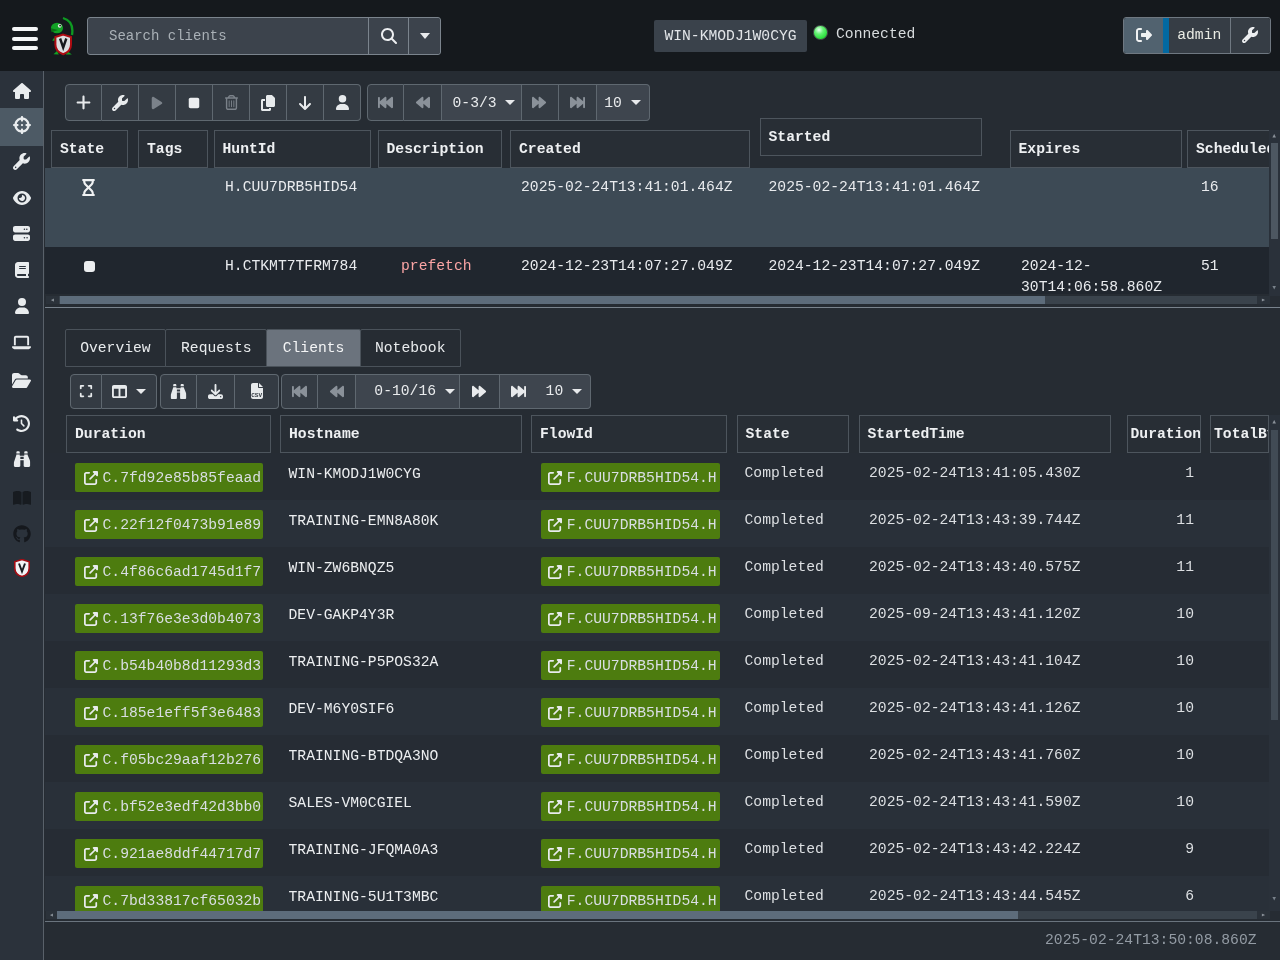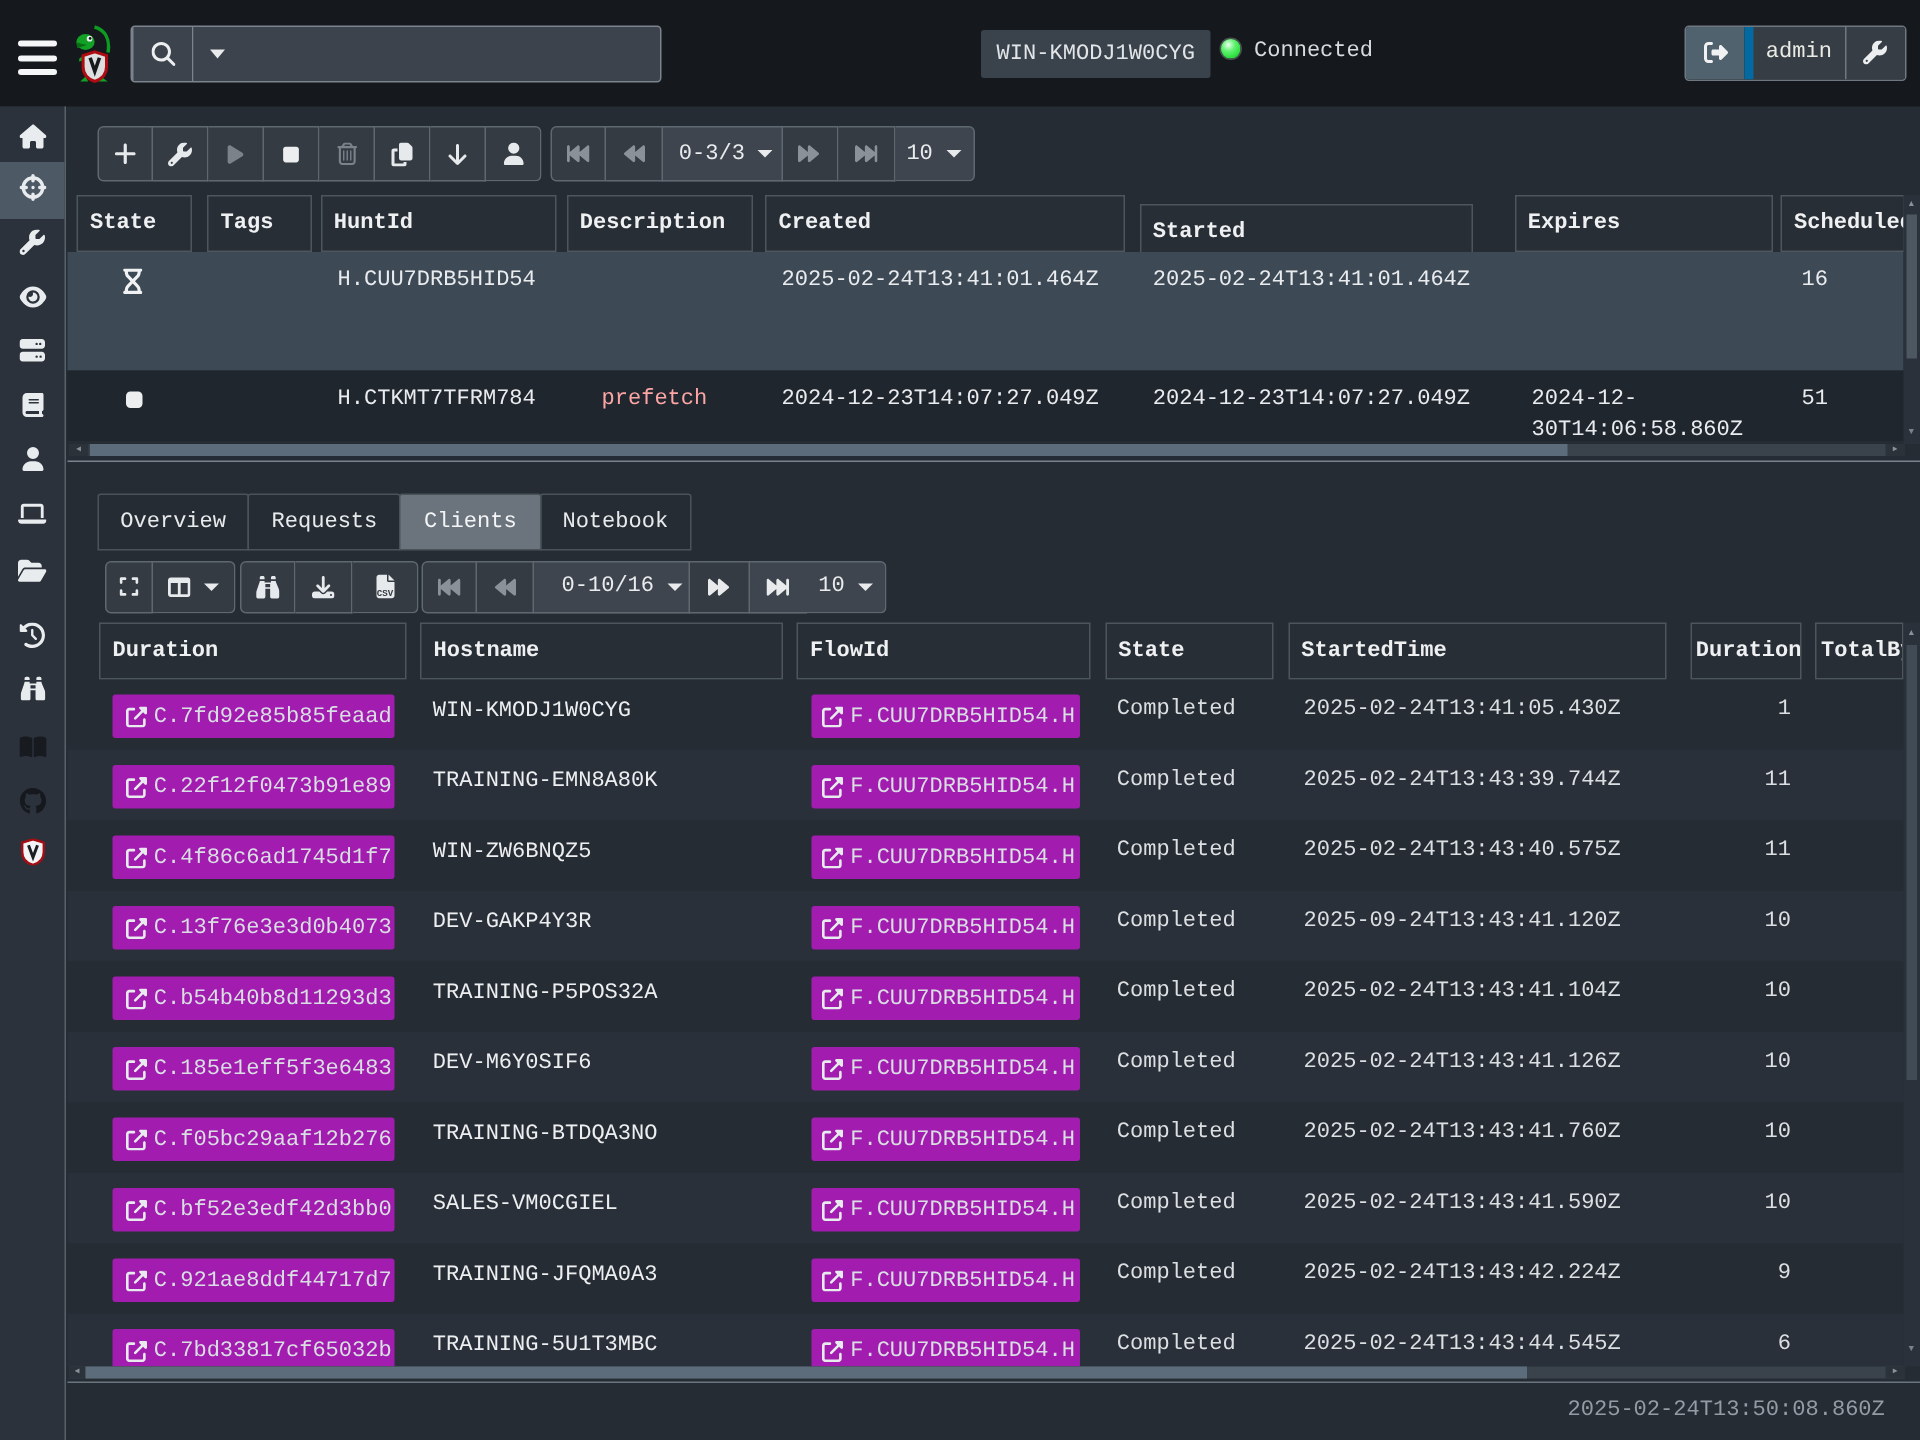--- a/index.html
+++ b/index.html
@@ -15,21 +15,21 @@
 .bgrp{position:absolute;display:flex}
 .btn{height:100%;background:#343b43;border:1px solid #5f6870;border-left-width:0;display:flex;align-items:center;justify-content:center}
 .btn.f{border-left-width:1px;border-radius:4px 0 0 4px}
 .btn.l{border-radius:0 4px 4px 0}
 .btn.dd{background:#3e454e}
 .hcell{position:absolute;height:37.5px;background:#282e35;border:1px solid #4d555d;font-weight:bold;color:#eef0f2;display:flex;align-items:center;padding-left:8px;overflow:hidden;white-space:nowrap}
 .t{position:absolute;white-space:nowrap;line-height:21px}
 .tab{height:37.5px;border:1px solid #4a525a;color:#e8ebed;display:flex;align-items:center;justify-content:center;border-radius:2px 2px 0 0;margin-left:-1px}
 .tab.act{background:#6b737d;color:#f4f5f6}
 .crow{position:absolute;left:45px;width:1229px;height:47px;overflow:hidden}
-.cbtn{position:absolute;top:10px;height:28.8px;background:#a21caf;border-radius:2px;display:flex;align-items:center;padding-left:9px;color:#d9dee3}
+.cbtn{position:absolute;top:10px;height:28.8px;background:#4d7c0f;border-radius:2px;display:flex;align-items:center;padding-left:9px;color:#d9dee3}
 .cbtn svg{margin-right:5px}
 .thumb{background:#5d6c7b}
 </style></head><body>
 <div id="nav">
 <div class="abs" style="left:12px;top:27px;display:flex;flex-direction:column;gap:5.6px">
       <div class="bar"></div>
       <div class="bar"></div>
       <div class="bar"></div>
     </div>
 <svg class="abs" style="left:50px;top:16px" width="24" height="40" viewBox="0 0 24 40">
@@ -38,20 +38,21 @@
 <path d="M0.9 12.3 L8 14 L1.5 16.2 Z" fill="#0a6d15"></path>
 <circle cx="9.7" cy="9.8" r="1.9" fill="#e7eee7"></circle>
       <circle cx="10.1" cy="9.6" r="0.9" fill="#14171a"></circle>
 <path d="M3 23 L6 20.5 L7.5 24 L2.5 25 Z" fill="#12a125"></path>
 <path d="M3.5 38.3 L7 35 L8.8 38.4 Z" fill="#12a125"></path>
       <path d="M17.5 35.2 L21.8 38.4 L15.8 38.4 Z" fill="#12a125"></path>
 <path d="M13.2 18.6 L21 21 V28.5 C21 33.8 17.8 36.7 13.2 38.3 C8.6 36.7 5.4 33.8 5.4 28.5 V21 Z" fill="#dcdedf" stroke="#ae0c12" stroke-width="2"></path>
 <path d="M10.1 22.5 L13.2 31.5 L16.3 22.5" stroke="#17191c" stroke-width="2.4" fill="none"></path>
 </svg>
 <div id="srch">
+      <div class="inp">Search clients</div>
       <div class="sb">
         <svg width="16" height="16" viewBox="0 0 512 512" style="display:block">
           <path fill="#eceef0" d="M416 208c0 45.9-14.9 88.3-40 122.7L502.6 457.4c12.5 12.5 12.5 32.8 0 45.3s-32.8 12.5-45.3 0L330.7 376c-34.4 25.2-76.8 40-122.7 40C93.1 416 0 322.9 0 208S93.1 0 208 0S416 93.1 416 208zM208 352a144 144 0 1 0 0-288 144 144 0 1 0 0 288z"></path>
         </svg>
       </div>
       <div class="cb">
         <span class="caret"></span>
       </div>
     </div>
 <div class="abs" style="left:654px;top:19.5px;width:153px;height:32px;background:#3a424b;border-radius:2px;display:flex;align-items:center;justify-content:center;color:#e2e5e8">WIN-KMODJ1W0CYG</div>
@@ -207,21 +208,21 @@
         <path fill="#8a9199" d="M18.4 445c11.2 5.3 24.5 3.6 34.1-4.4L224 297.7V416c0 12.4 7.2 23.7 18.4 29s24.5 3.6 34.1-4.4L448 297.7V416c0 17.7 14.3 32 32 32s32-14.3 32-32V96c0-17.7-14.3-32-32-32s-32 14.3-32 32V214.3L276.5 71.4c-9.5-7.9-22.8-9.7-34.1-4.4S224 83.6 224 96V214.3L52.5 71.4c-9.5-7.9-22.8-9.7-34.1-4.4S0 83.6 0 96V416c0 12.4 7.2 23.7 18.4 29z"></path>
       </svg>
     </div>
 <div class="btn dd l" style="width:53px;color:#e9ebed">10&nbsp;<span class="caret" style="border-top-width:5px"></span></div>
 </div>
 <div class="hcell" style="left:51px;top:130px;width:76.5px">State</div>
 <div class="hcell" style="left:138px;top:130px;width:70px">Tags</div>
 <div class="hcell" style="left:213.5px;top:130px;width:157px">HuntId</div>
 <div class="hcell" style="left:377.5px;top:130px;width:124.5px">Description</div>
 <div class="hcell" style="left:510px;top:130px;width:239.5px">Created</div>
-<div class="hcell" style="left:759.5px;top:136px;width:222px">Started</div>
+<div class="hcell" style="left:759.5px;top:118px;width:222px">Started</div>
 <div class="hcell" style="left:1009.5px;top:130px;width:172px">Expires</div>
 <div class="hcell" style="left:1187px;top:130px;width:82.5px">Scheduled</div>
 <div class="abs" style="left:45px;top:168px;width:1223.5px;height:79.3px;background:#3d4a55;overflow:hidden">
 <div class="abs" style="left:37px;top:11px">
       <svg width="13" height="17" viewBox="0 0 384 512" style="display:block">
         <path fill="#f0f2f3" d="M32 0C14.3 0 0 14.3 0 32S14.3 64 32 64V75c0 42.4 16.9 83.1 46.9 113.1L146.7 256 78.9 323.9C48.9 353.9 32 394.6 32 437v11c-17.7 0-32 14.3-32 32s14.3 32 32 32H352c17.7 0 32-14.3 32-32s-14.3-32-32-32V437c0-42.4-16.9-83.1-46.9-113.1L237.3 256l67.9-67.9c30-30 46.9-70.7 46.9-113.1V64c17.7 0 32-14.3 32-32S369.7 0 352 0H32zM96 75V64H288V75c0 25.5-10.1 49.9-28.1 67.9L192 210.7l-67.9-67.9C106.1 124.9 96 100.4 96 75zm0 362c0-25.5 10.1-49.9 28.1-67.9L192 301.3l67.9 67.9c18 18 28.1 42.4 28.1 67.9v11H96V437z"></path>
       </svg>
     </div>
 <div class="t" style="left:180px;top:8.5px;color:#e9ebee">H.CUU7DRB5HID54</div>
 <div class="t" style="left:476px;top:8.5px;color:#e9ebee">2025-02-24T13:41:01.464Z</div>

